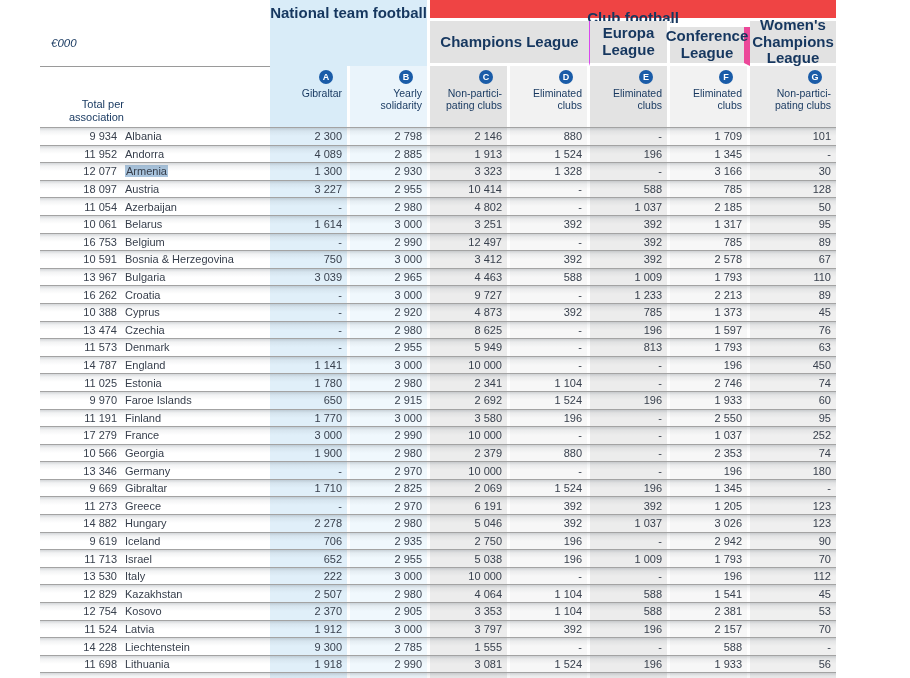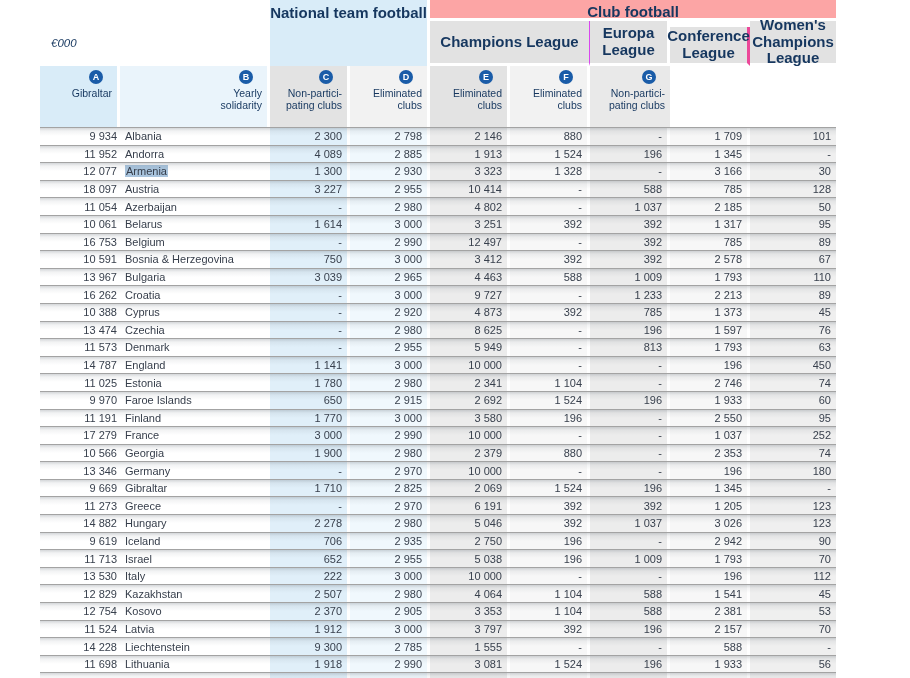--- a/index.html
+++ b/index.html
@@ -23,31 +23,31 @@
     grid-template-rows:21px 45px;
   }
   .hdr .cell { color:#16375f; font-weight:bold; font-size:15px; text-align:center; }
   .nt-cell {
     grid-column:2; grid-row:1 / 3;
     background:#d9ecf8; border-right:3px solid #fff;
     padding-top:4px;
   }
   .club-cell {
     grid-column:3 / 7; grid-row:1;
-    background:#fca5a5; border-bottom:3px solid #fff;
-    padding-top:3px;
+    background:#ef4444; border-bottom:3px solid #fff;
+    padding-top:9px;
   }
   .lg-cell {
     grid-row:2; background:#e2e2e2; border-bottom:3px solid #fff;
     display:flex; align-items:center; justify-content:center;
     line-height:1.12; padding:1px 2px;
   }
   .lg-cl { grid-column:3; border-right:1px solid #d946ef; }
   .lg-el { grid-column:4; border-right:3px solid #fff; }
-  .lg-co { grid-column:5; border-right:3px solid #ec4899;margin-top:6px; }
+  .lg-co { grid-column:5; border-right:6px solid #ec4899;margin-top:6px; }
   .lg-wo { grid-column:6; }
 
   
   .subhdr {
     display:grid;
     grid-template-columns:80px 150px 80px 80px 80px 80px 80px 80px 86px;
     height:61px;
   }
   .subhdr .left {
     grid-column:1 / 3; border-top:1px solid #9a9a9a;
@@ -117,20 +117,24 @@
       <div class="cell lg-cell lg-el" style="white-space:pre-line">Europa
 League</div>
       <div class="cell lg-cell lg-co" style="white-space:pre-line">Conference
 League</div>
       <div class="cell lg-cell lg-wo" style="white-space:pre-line">Women's
 Champions
 League</div>
     </div>
 
     <div class="subhdr">
+      <div class="left">
+        <div class="total-label" style="white-space:pre-line">Total per
+association</div>
+      </div>
       <div class="colhead bg-a">
         <div class="badge">A</div>
         <div class="collabel">Gibraltar</div>
       </div>
       <div class="colhead bg-b">
         <div class="badge">B</div>
         <div class="collabel">Yearly
 solidarity</div>
       </div>
       <div class="colhead bg-c">

